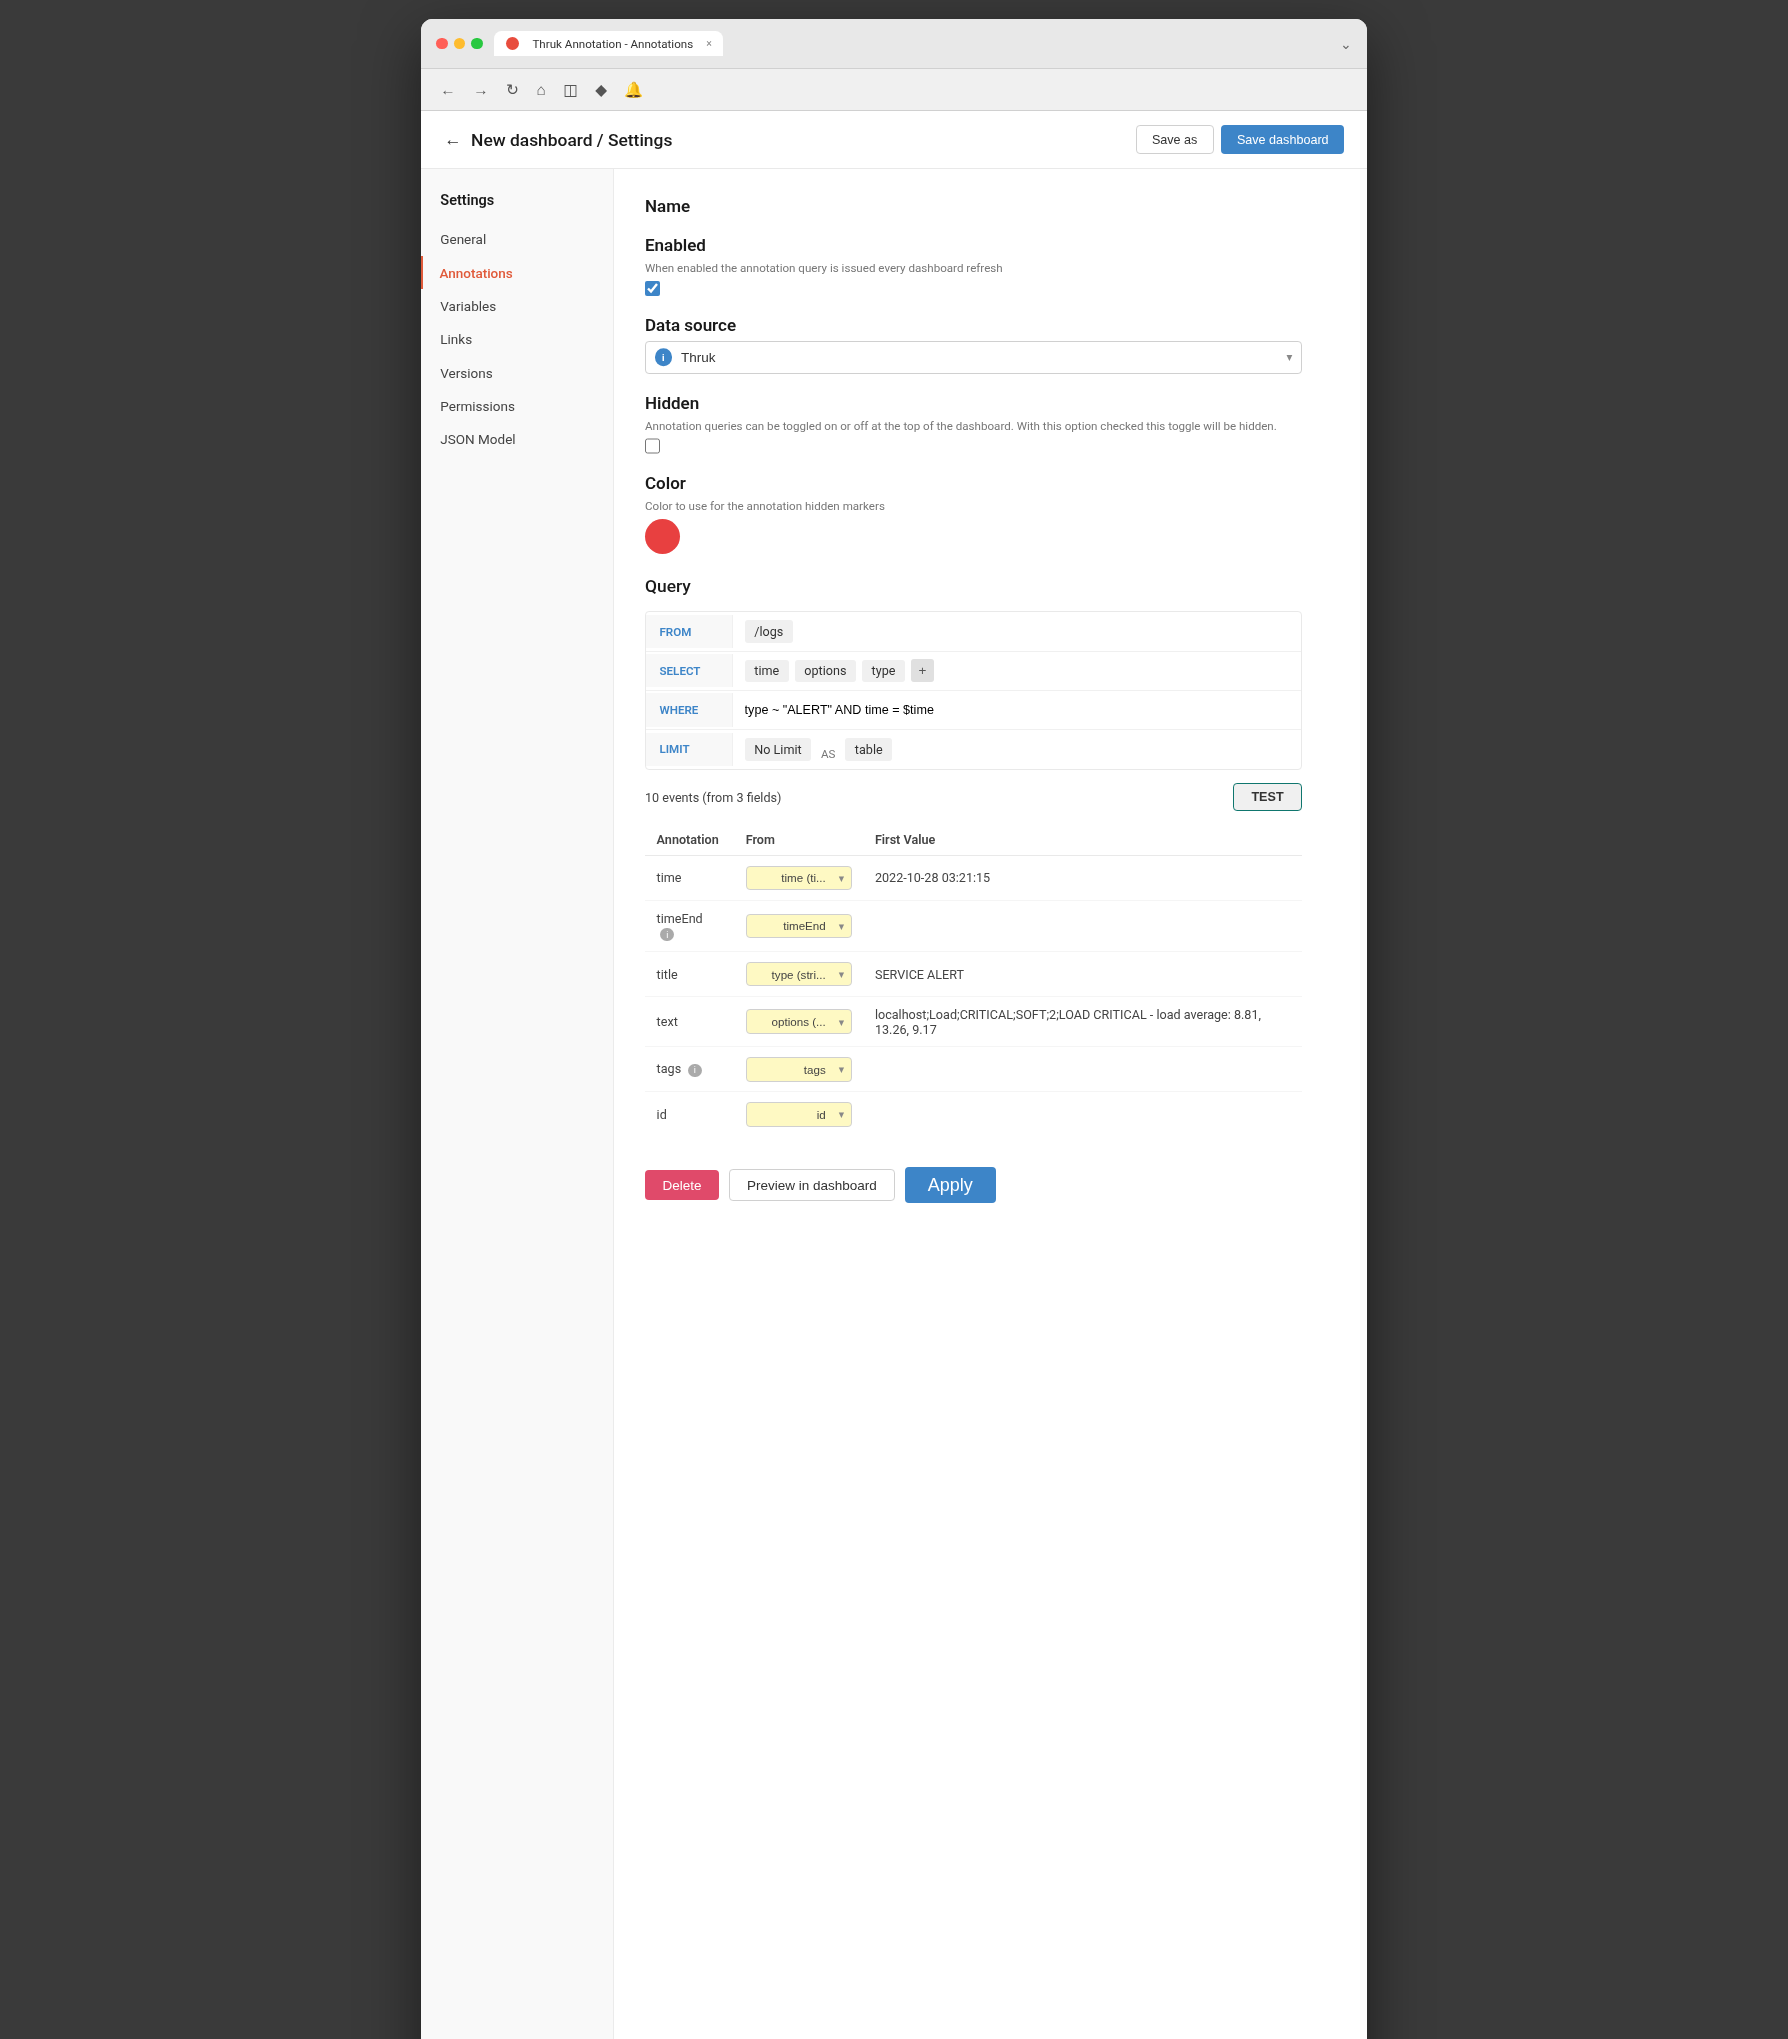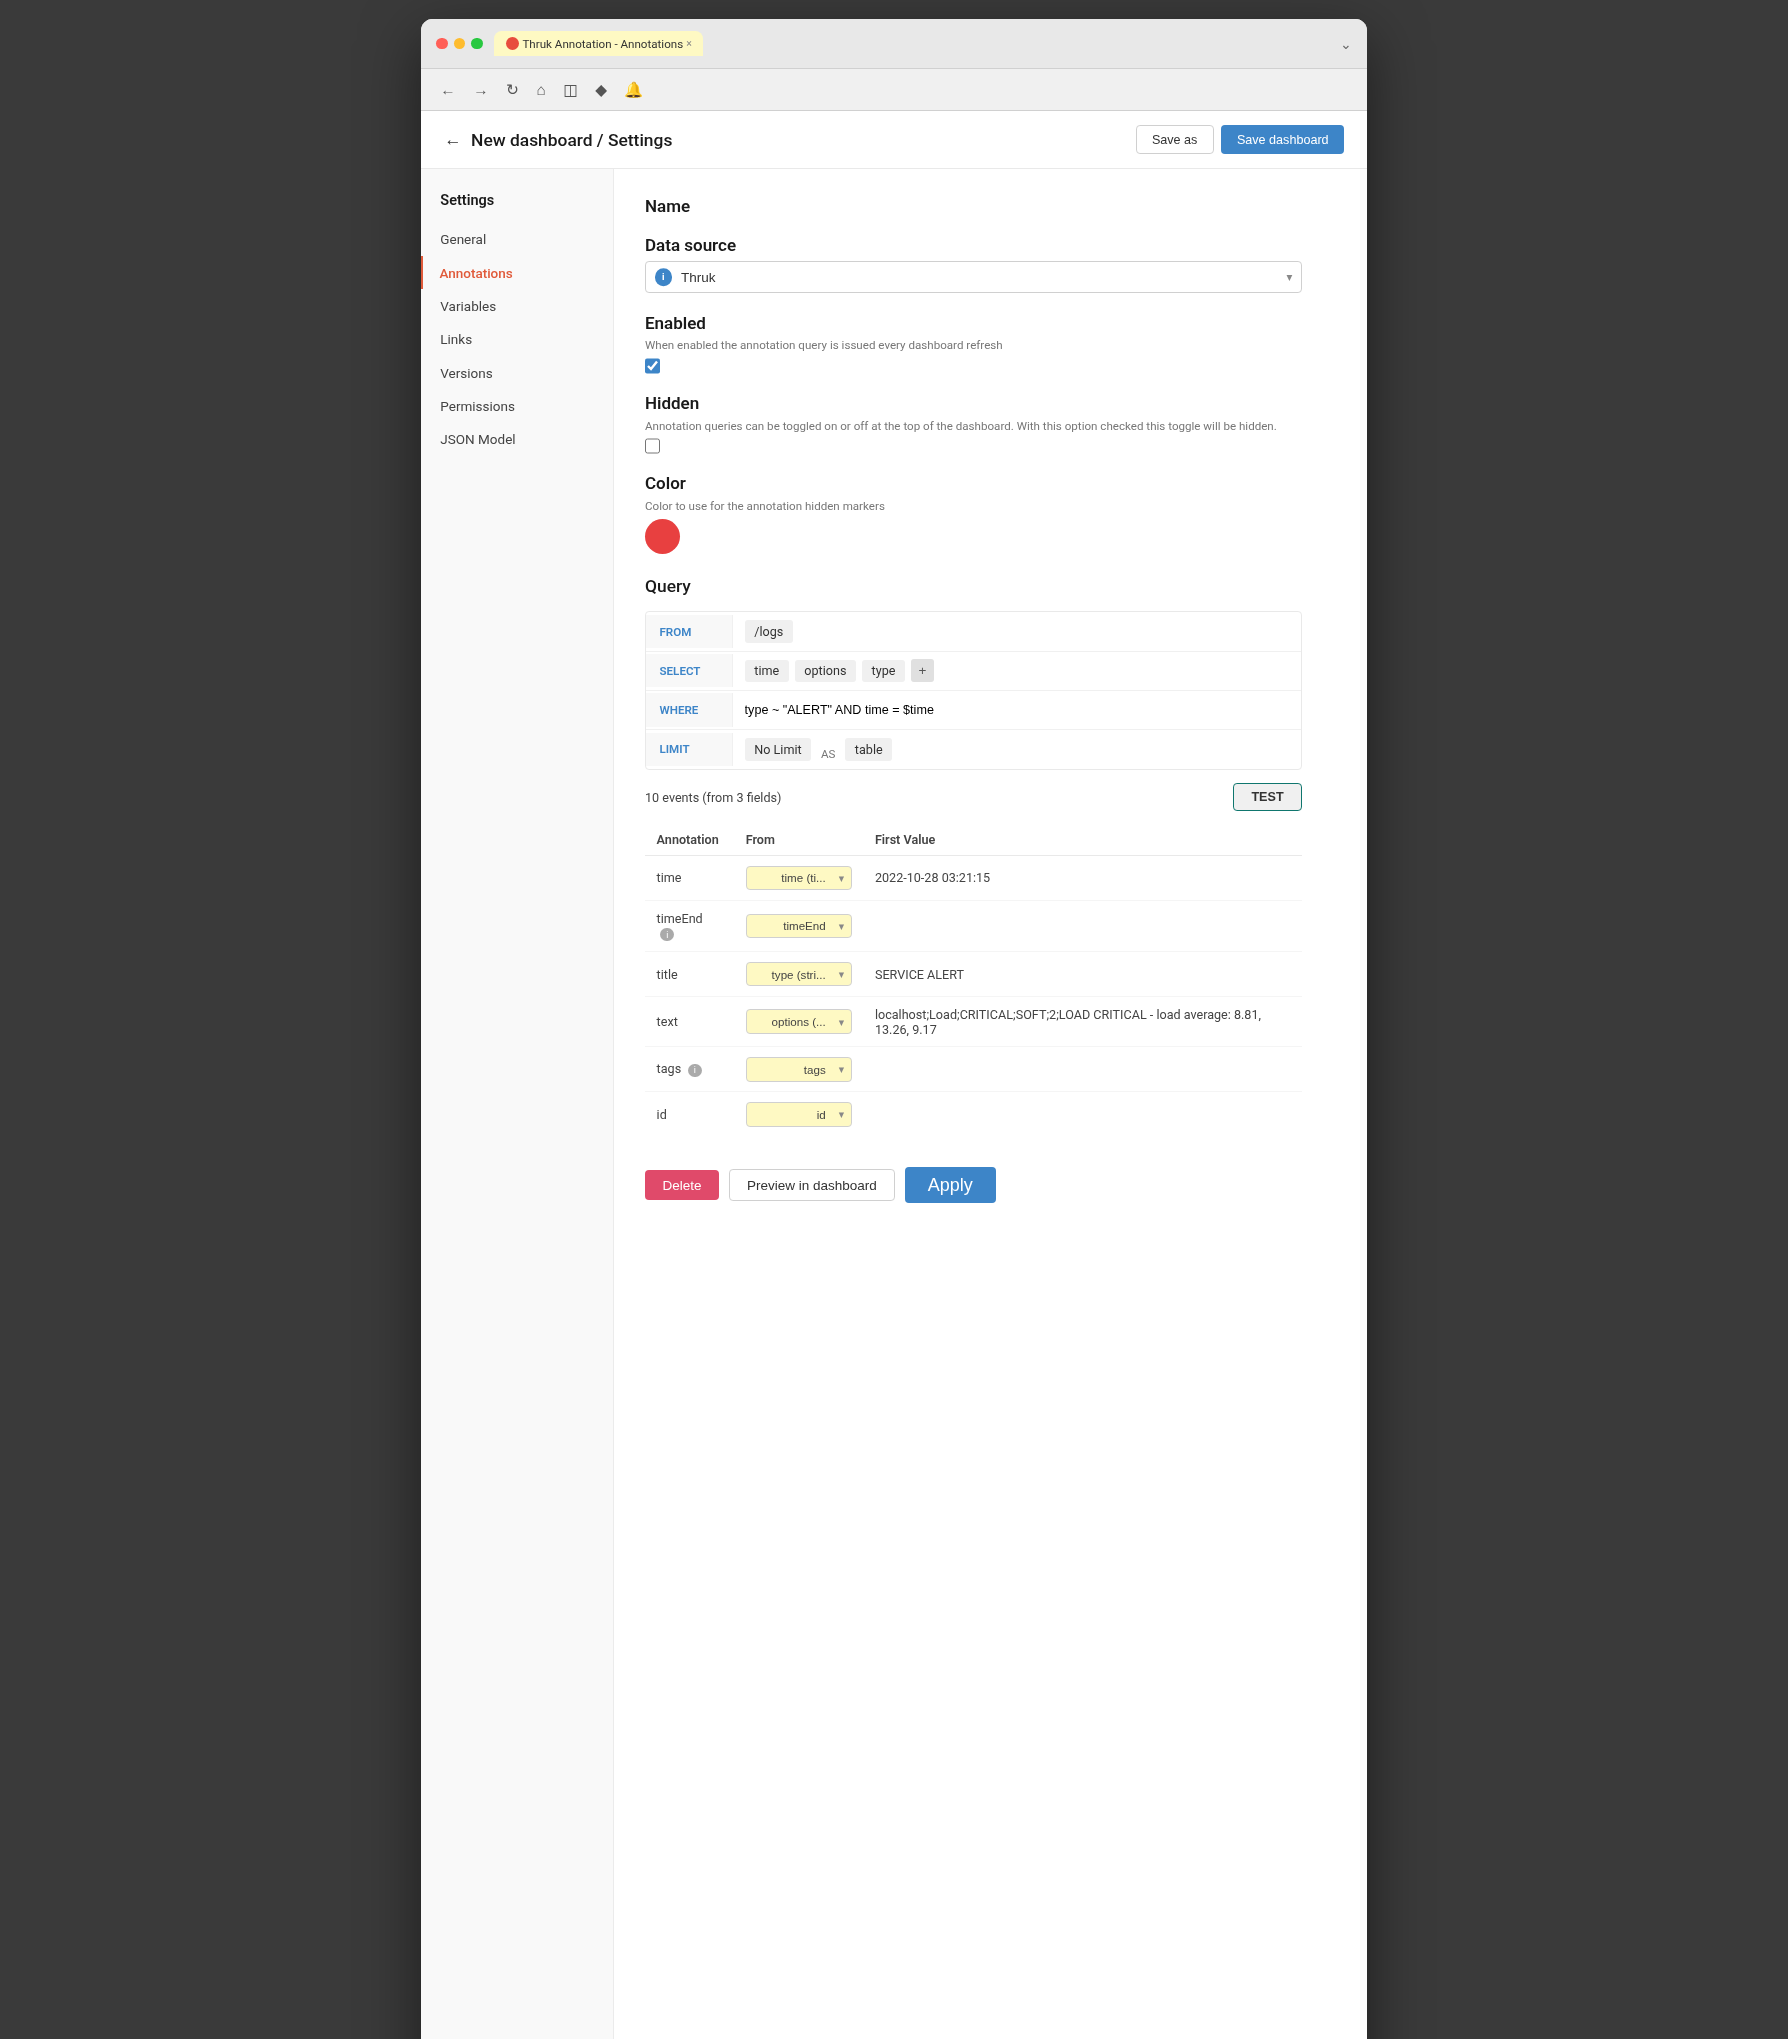--- a/index.html
+++ b/index.html
@@ -34,26 +34,26 @@
     }
     .traffic-light {
       width: 11.6px; height: 11.6px;
       border-radius: 50%;
       cursor: pointer;
     }
     .tl-red { background: #ff5f57; }
     .tl-yellow { background: #febc2e; }
     .tl-green { background: #28c840; }
     .browser-tab {
-      background: #fef9c3;
+      background: #ffffff;
       border-radius: 7.7px 7.7px 0 0;
       padding: 5.8px 11.6px;
       display: flex;
       align-items: center;
-      gap: 3px;
+      gap: 13px;
       font-size: 11.6px;
       color: #333;
       min-width: 174px;
     }
     .tab-icon {
       width: 13.5px; height: 13.5px;
       background: #e84c3d;
       border-radius: 50%;
       flex-shrink: 0;
     }
@@ -526,35 +526,35 @@
       </div>
 
       <div class="content-area">
         <div class="form-section">
 
           <div class="form-group">
             <label class="form-label">Name</label>
           </div>
 
           <div class="form-group">
+            <label class="form-label">Enabled</label>
+            <div class="form-description">When enabled the annotation query is issued every dashboard refresh</div>
+            <div class="checkbox-wrapper">
+              <input class="checkbox" type="checkbox" checked="" style="">
+            </div>
+          </div>
+
+          <div class="form-group">
             <label class="form-label">Data source</label>
             <div class="form-select-wrapper">
               <div class="select-icon">i</div>
               <select class="form-select">
                 <option>Thruk</option>
               </select>
               <span class="select-chevron">▾</span>
-            </div>
-          </div>
-
-          <div class="form-group">
-            <label class="form-label">Enabled</label>
-            <div class="form-description">When enabled the annotation query is issued every dashboard refresh</div>
-            <div class="checkbox-wrapper">
-              <input class="checkbox" type="checkbox" checked="" style="">
             </div>
           </div>
 
           <div class="form-group">
             <label class="form-label">Hidden</label>
             <div class="form-description">Annotation queries can be toggled on or off at the top of the dashboard. With this option checked this toggle will be hidden.</div>
             <div class="checkbox-wrapper">
               <input class="checkbox" type="checkbox" style="">
             </div>
           </div>

